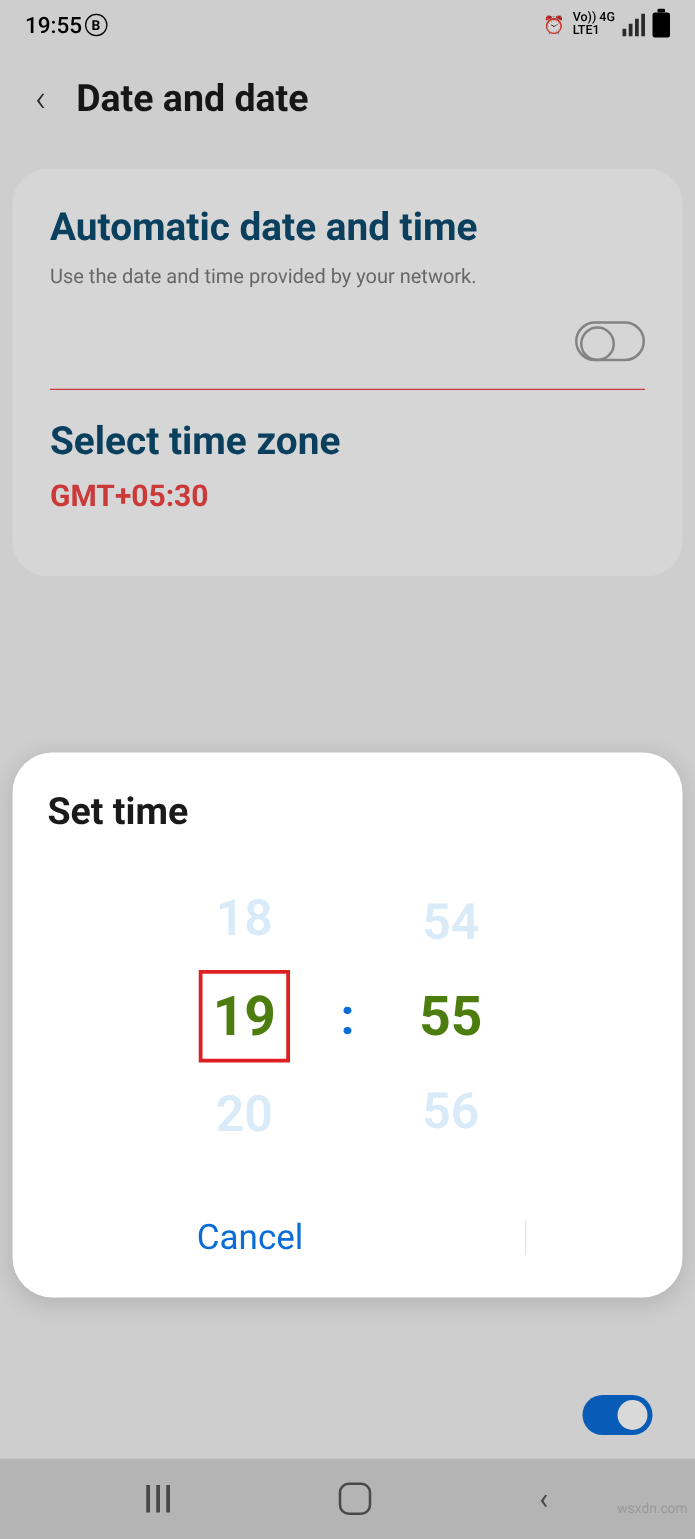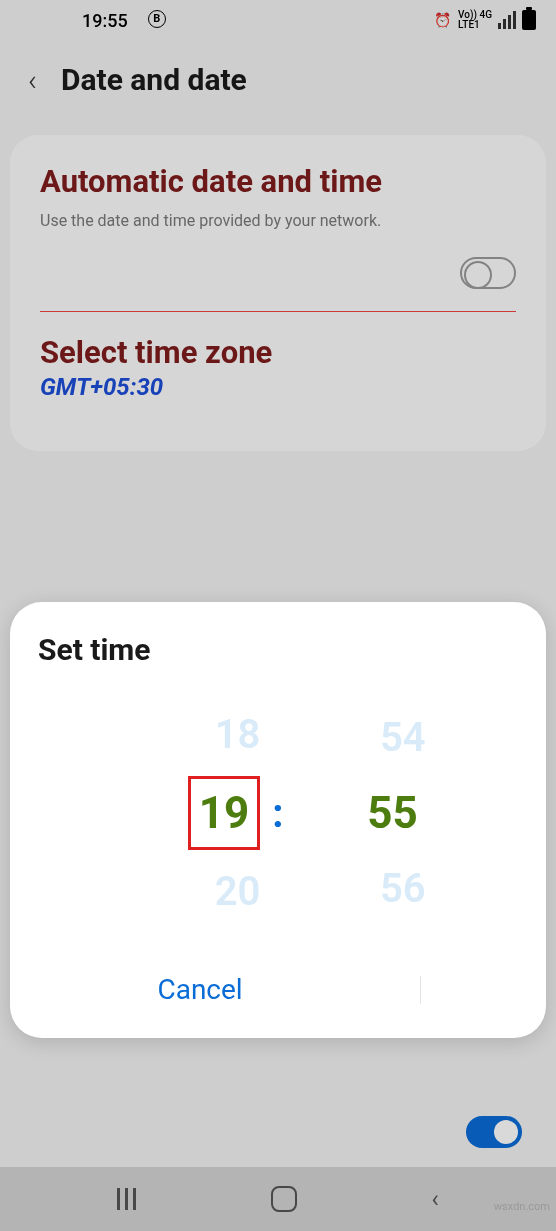--- a/index.html
+++ b/index.html
@@ -36,23 +36,22 @@
       display: flex;
       align-items: center;
       justify-content: space-between;
       padding: 0 20px;
       color: #000;
       font-size: 18px;
       font-weight: 500;
     }
     .status-left {
       display: flex;
-      align-items: flex-start;
-      gap: 20px;
-      margin-left: 62px;
+      align-items: center;
+      gap: 2px;
     }
     .status-right {
       display: flex;
       align-items: center;
       gap: 6px;
       font-size: 14px;
     }
     .circle-b {
       width: 18px;
       height: 18px;
@@ -89,21 +88,21 @@
     .section {
       padding-bottom: 22px;
     }
     .section + .section {
       padding-top: 22px;
       border-top: 1px solid #ef4444;
     }
     .section-title {
       font-size: 31px;
       font-weight: 700;
-      color: #7f1d1d;
+      color: #0c4a6e;
       line-height: 1.25;
     }
     .section-desc {
       font-size: 16px;
       color: #7a7a7a;
       margin-top: 8px;
       line-height: 1.35;
     }
     .toggle-row {
       display: flex;
@@ -123,24 +122,24 @@
       position: absolute;
       width: 24px;
       height: 24px;
       border: 2px solid #9a9a9a;
       border-radius: 50%;
       top: 2px;
       left: 2px;
       background: transparent;
     }
     .tz-value {
-      color: #1d4ed8;
+      color: #ef4444;
       font-size: 24px;
       font-weight: 700;
-      font-style: italic;
+      margin-top: 10px;
     }
     .dialog {
       position: absolute;
       left: 10px;
       right: 10px;
       top: 602px;
       background: #fff;
       border-radius: 32px;
       padding: 30px 28px 22px 28px;
       z-index: 10;
@@ -154,21 +153,21 @@
     }
     .picker {
       display: flex;
       align-items: center;
       justify-content: center;
       gap: 12px;
     }
     .picker-col {
       display: flex;
       flex-direction: column;
-      align-items: flex-end;
+      align-items: center;
       gap: 18px;
       width: 130px;
     }
     .picker-faded {
       font-size: 40px;
       font-weight: 600;
       color: #d9ebf9;
     }
     .picker-active {
       font-size: 44px;

